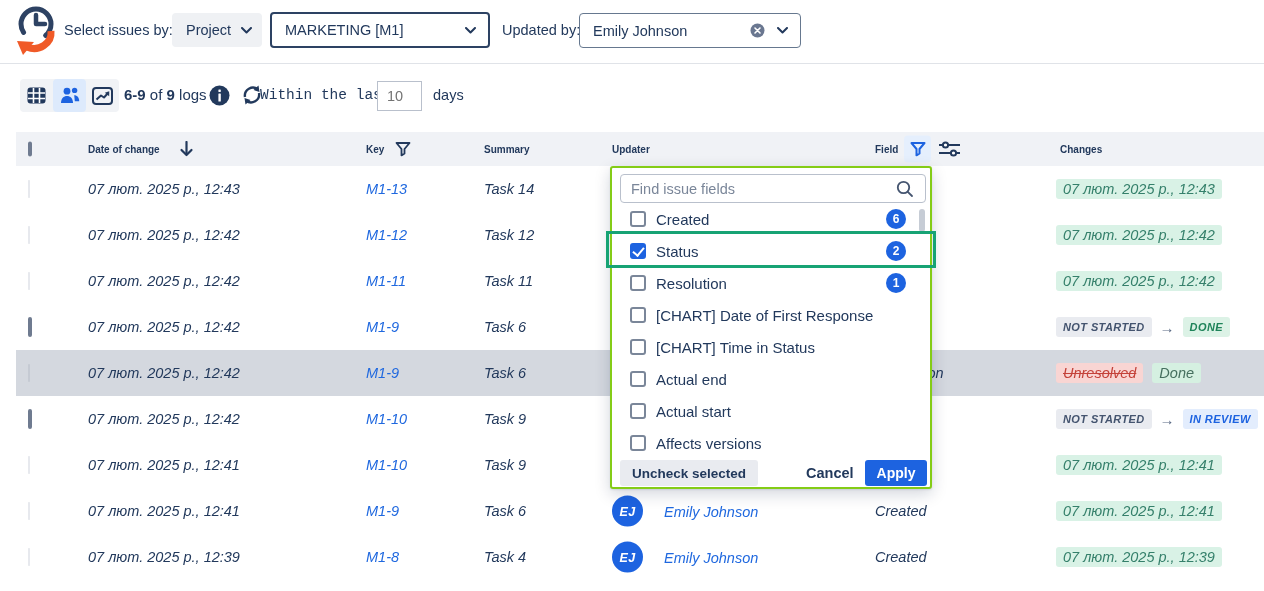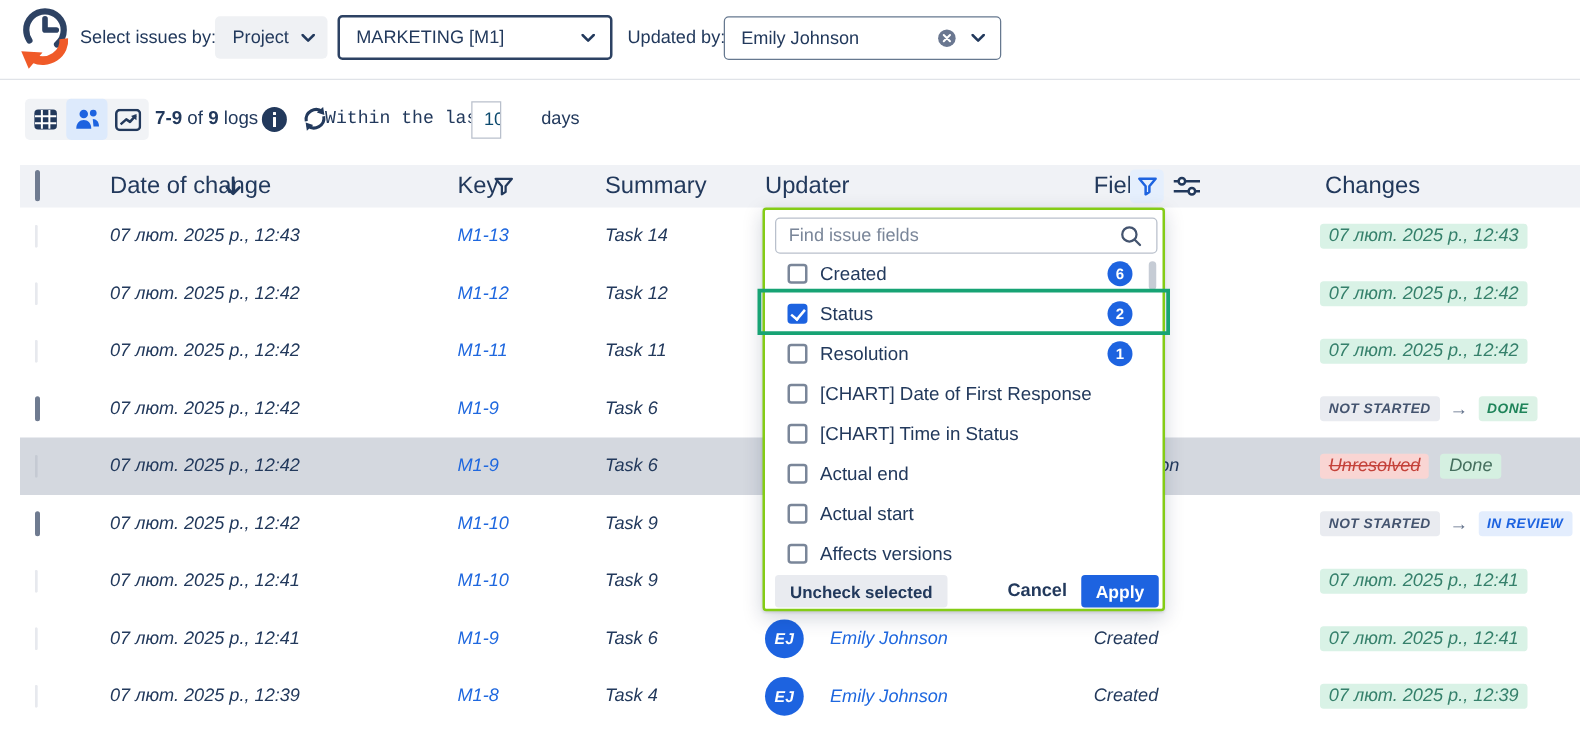--- a/index.html
+++ b/index.html
@@ -19,27 +19,27 @@
 
   
   .view-group { position:absolute; left:20px; top:79px; height:33px; display:flex; align-items:center;
                 background:#f1f3f6; border-radius:4px; }
   .view-btn { width:33px; height:33px; display:flex; align-items:center; justify-content:center;
               border-radius:4px; cursor:pointer; }
   .view-btn.active { background:#ddeafc; }
   .logs-text { position:absolute; left:124px; top:86px; font-size:15px; color:#22395c; }
   .logs-text b { font-weight:bold; }
   .icon-btn { position:absolute; display:flex; align-items:center; justify-content:center; cursor:pointer; }
-  .within-input { position:absolute; left:377px; top:81px; width:24px; height:30px;
+  .within-input { position:absolute; left:377px; top:81px; width:45px; height:30px;
                   border:1.5px solid #b9c0cc; border-radius:0; font-family:"Liberation Sans",sans-serif;
-                  font-size:14.5px; color:#0c4a6e; padding-left:9px; outline:none; }
+                  font-size:14.5px; color:#737373; padding-left:9px; outline:none; }
 
   
   .thead { position:absolute; left:16px; right:0; top:132px; height:34px; background:#f0f2f6; }
-  .th { position:absolute; top:50%; transform:translateY(-50%); font-size:19px; font-weight:normal; color:#22395c; white-space:nowrap; }
+  .th { position:absolute; top:50%; transform:translateY(-50%); font-size:10px; font-weight:bold; color:#22395c; white-space:nowrap; }
   .row { position:absolute; left:16px; right:0; height:46px; }
   .row.selected { background:#d4d8df; }
   .cell { position:absolute; top:50%; transform:translateY(-50%); font-size:14.5px; white-space:nowrap;font-style:italic; }
   .c-cb{left:12px} .c-date{left:72px} .c-key{left:350px} .c-sum{left:468px}
   .c-upd{left:596px} .c-field{left:859px} .c-chg{left:1040px}
   .th-cb{left:12px} .th-date{left:72px} .th-key{left:350px} .th-sum{left:468px}
   .th-upd{left:596px} .th-field{left:859px} .th-chg{left:1044px}
   .key-link { color:#1f68df; cursor:pointer; }
   .cbx { width:16px; height:16px; border:2px solid #6f7b90; border-radius:3px; background:#fff; cursor:pointer; }
   .cbx.dim { border:1px solid #e7e9ee; background:#eef0f3; cursor:default; }
@@ -157,21 +157,21 @@
     <div class="view-btn">
       <svg width="21" height="18" viewBox="0 0 21 18">
         <rect x="1" y="1" width="19" height="16" rx="3" fill="none" stroke="#22395c" stroke-width="2"></rect>
         <path d="M4.5 12.5 L9 8.5 L12 10.5 L16.5 5.5" fill="none" stroke="#22395c" stroke-width="2" stroke-linejoin="round"></path>
         <polygon points="17,4 17.6,9 12.8,6.2" fill="#22395c" transform="rotate(8 16 6)"></polygon>
       </svg>
     </div>
   </div>
 
   <div class="logs-text">
-    <b>7-9</b>
+    <b>6-9</b>
     <span>of</span>
     <b>9</b>
     <span>logs</span>
   </div>
 
   <div class="icon-btn" style="left:209px;top:85px;">
     <svg width="21" height="21" viewBox="0 0 21 21">
       <circle cx="10.5" cy="10.5" r="10" fill="#22395c"></circle>
       <rect x="9.4" y="4.6" width="2.4" height="2.4" rx="0.4" fill="#fff"></rect>
       <rect x="9.4" y="8.6" width="2.4" height="8" rx="0.4" fill="#fff"></rect>

